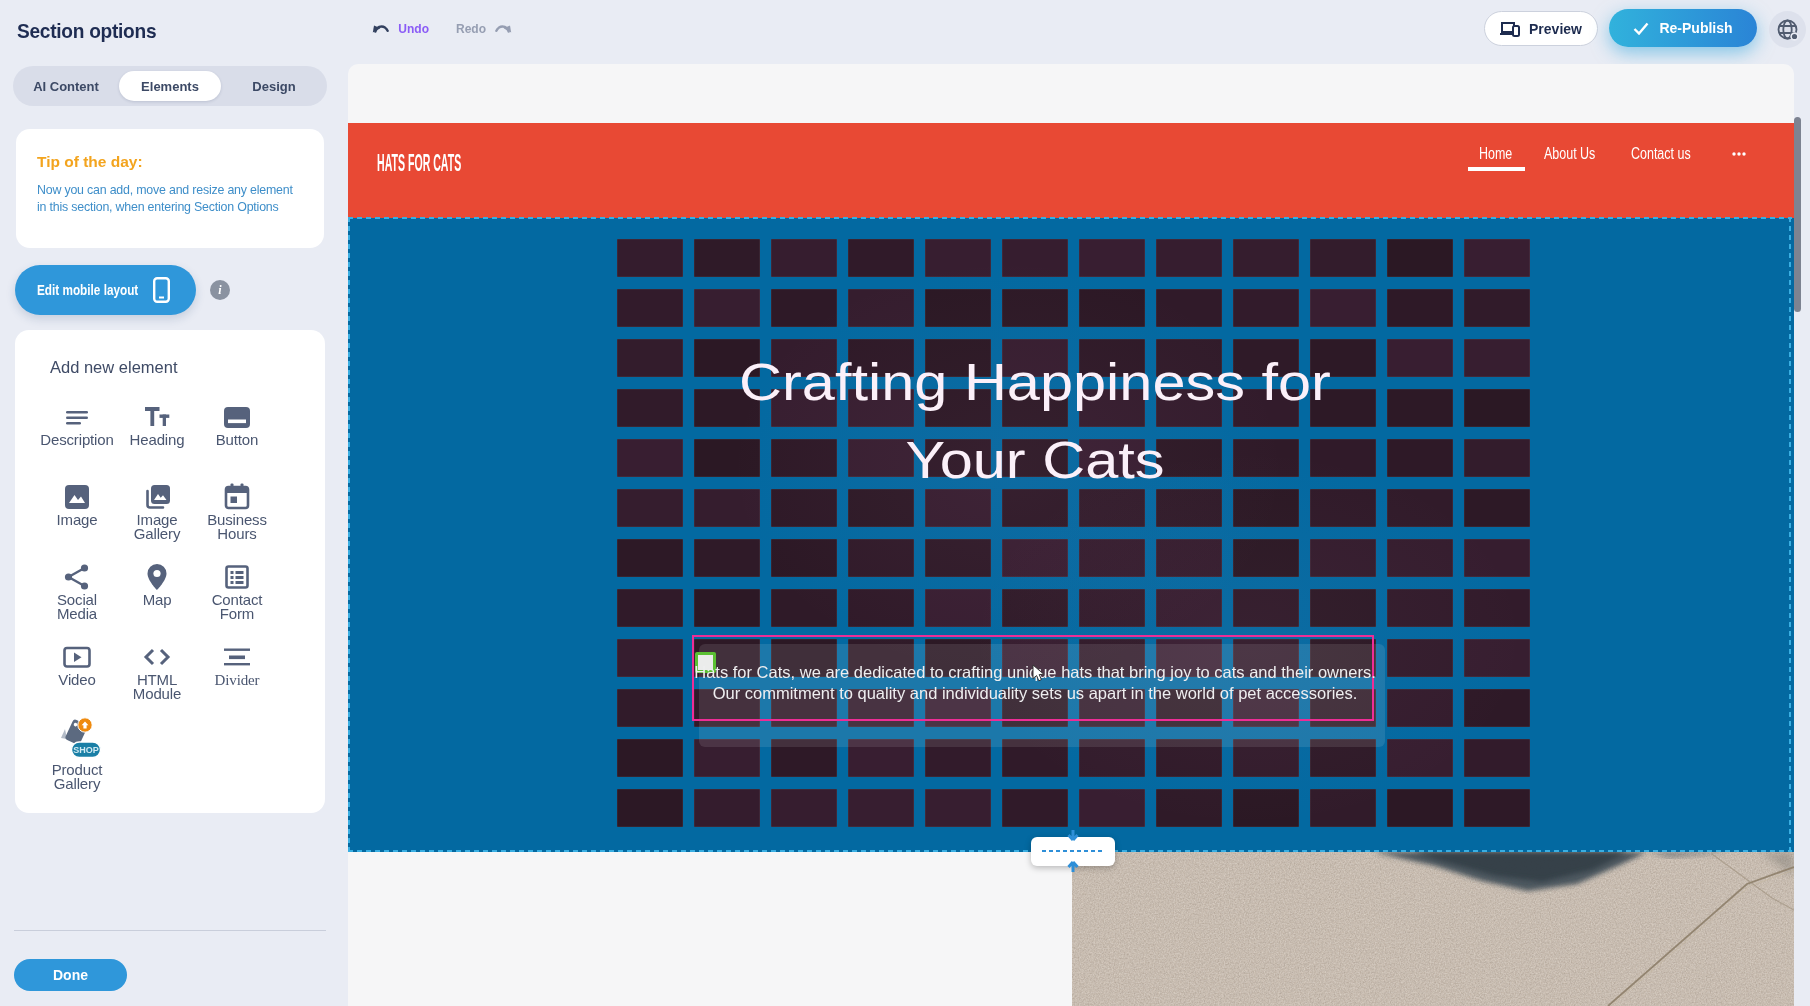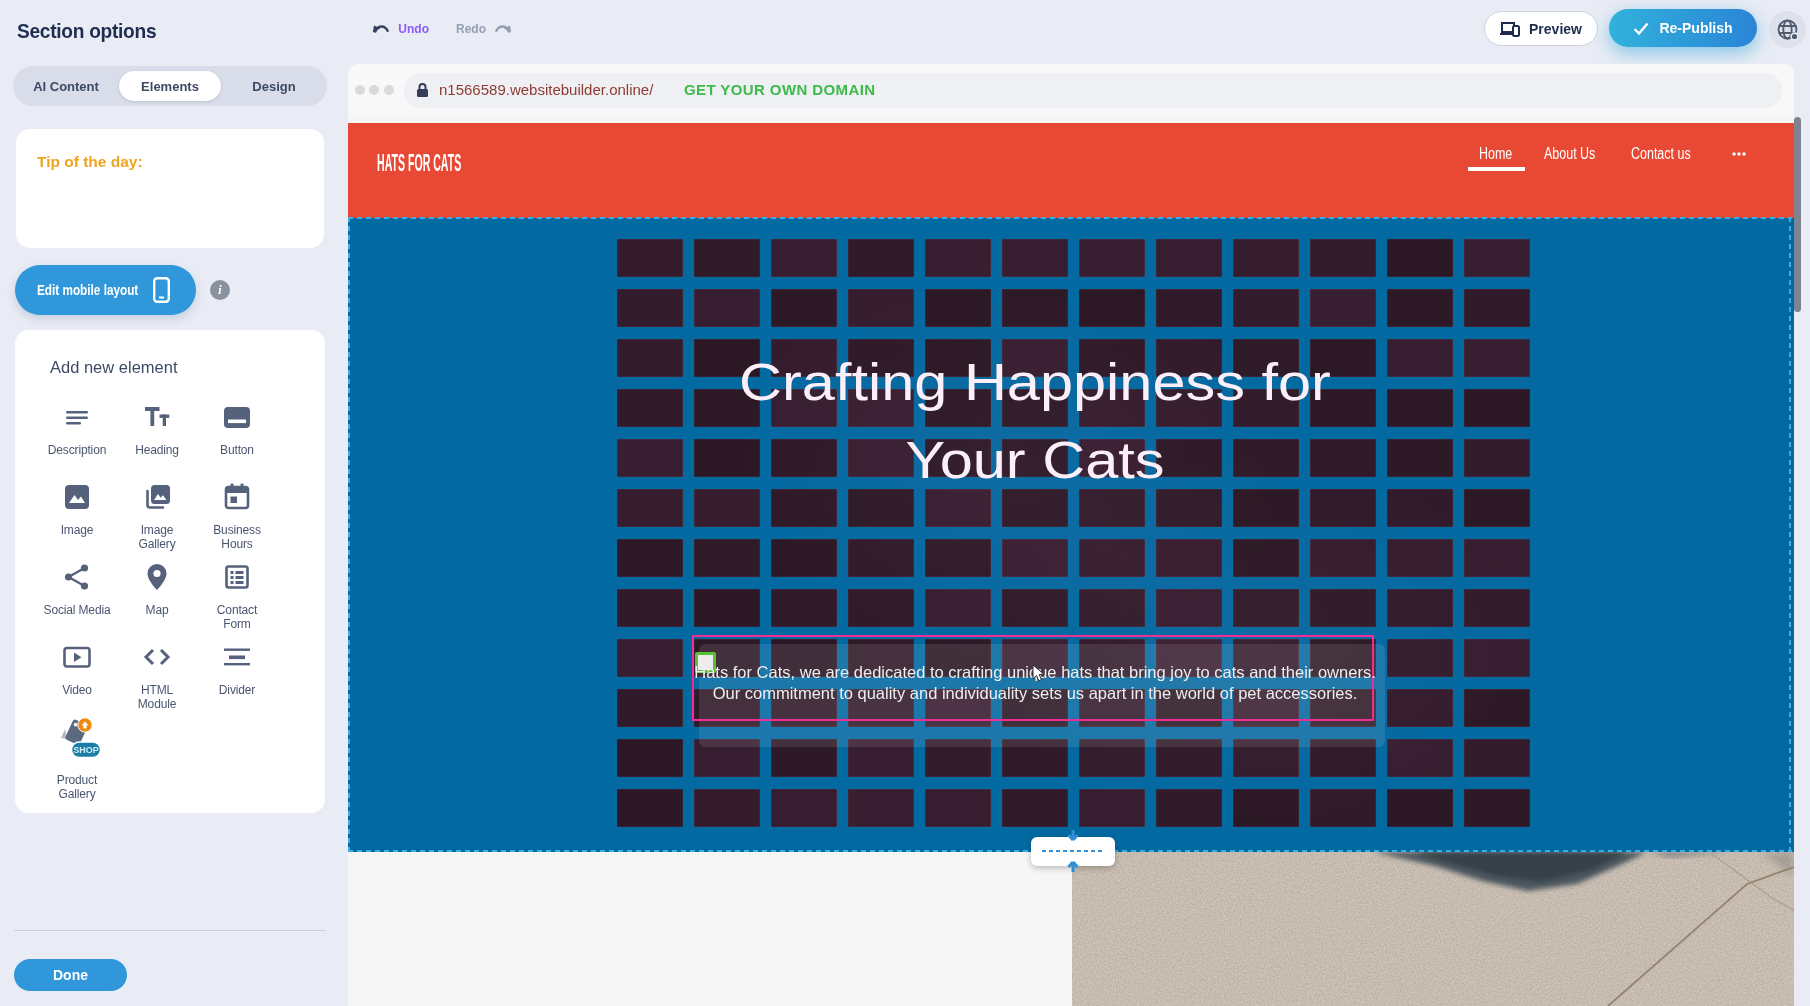--- a/index.html
+++ b/index.html
@@ -20,21 +20,21 @@
   #tabbar .tab { position:absolute; top:0; height:40px; display:flex; align-items:center; justify-content:center; font-size:13px; font-weight:bold; color:#3c4965; }
   #tabElements { left:106px; top:5px !important; width:102px; height:30px !important; background:#fff; border-radius:15px; box-shadow:0 1px 3px rgba(30,40,80,0.15); }
   #tipcard { left:16px; top:129px; width:308px; height:119px; background:#fff; border-radius:14px; }
   #tipcard h3 { position:absolute; left:21px; top:24px; font-size:15.5px; color:#f3a41e; }
   #tipcard p { position:absolute; left:21px; top:53px; font-size:12.4px; line-height:16.5px; color:#3e8ec9; letter-spacing:-0.2px; }
   #editmob { left:15px; top:265px; width:181px; height:50px; border-radius:25px; background:#2f97da; color:#fff; font-size:14px; font-weight:bold; display:flex; align-items:center; box-shadow:0 4px 10px rgba(40,70,120,0.18); }
   #infoDot { left:210px; top:280px; width:20px; height:20px; border-radius:50%; background:#8a92a0; color:#fff; font-size:12px; font-weight:bold; display:flex; align-items:center; justify-content:center; font-family:"Liberation Serif",serif; font-style:italic; }
   #elemcard { left:15px; top:330px; width:310px; height:483px; background:#fff; border-radius:14px; }
   #elemcard h2 { position:absolute; left:35px; top:28px; font-size:16.5px; font-weight:normal; color:#3f4b66; }
   .el { position:absolute; width:80px; text-align:center; }
-  .el .lbl { margin-top:10px; font-size:12px; line-height:14px; color:#4a5670; letter-spacing:-0.15px; }
+  .el .lbl { margin-top:0; font-size:15px; line-height:14px; color:#4a5670; letter-spacing:-0.15px; }
   .el svg { display:block; margin:0 auto; }
   #divline { left:14px; top:930px; width:312px; height:1px; background:#c9cedb; }
   #doneBtn { left:14px; top:959px; width:113px; height:32px; border-radius:16px; background:#2f97da; color:#fff; font-size:14px; font-weight:bold; display:flex; align-items:center; justify-content:center; }
 
   
   #canvas { left:348px; top:64px; width:1446px; height:942px; border-radius:10px 10px 0 0; overflow:hidden; background:#f6f6f7; }
   #chrome { position:absolute; left:0; top:0; width:1446px; height:51px; background:#f8f8f9; }
   .dot { position:absolute; top:21px; width:10px; height:10px; border-radius:50%; background:#d9d9de; }
   #urlpill { position:absolute; left:56px; top:9px; width:1378px; height:35px; background:#eff0f3; border-radius:17px; }
   #urltxt { position:absolute; left:91px; top:17px; font-size:15px; color:#8e3b33; }
@@ -118,20 +118,21 @@
   </div>
 
   <div class="abs" id="tabbar">
     <div class="tab" style="left:0; width:106px;">AI Content</div>
     <div class="tab" id="tabElements">Elements</div>
     <div class="tab" style="left:208px; width:106px;">Design</div>
   </div>
 
   <div class="abs" id="tipcard">
     <h3>Tip of the day:</h3>
+    <p>Now you can add, move and resize any element<br>in this section, when entering Section Options</p>
   </div>
 
   <div class="abs" id="editmob">
     <span style="margin-left:22px; transform:scaleX(0.84); transform-origin:left center; display:inline-block; white-space:nowrap;">Edit mobile layout</span>
     <svg width="17" height="26" viewBox="0 0 17 26" style="margin-left:-5px;">
       <rect x="1.2" y="1.2" width="14.6" height="23.6" rx="3" fill="none" stroke="#fff" stroke-width="2.4"></rect>
       <path d="M6 20.5 h5" stroke="#fff" stroke-width="2"></path>
     </svg>
   </div>
   <div class="abs" id="infoDot">i</div>
@@ -221,21 +222,21 @@
         <path d="M13 11.5 L20.5 16.2 L13 21 Z" fill="#56627c"></path>
       </svg>
       <div class="lbl">Video</div>
     </div>
     <div class="el" style="left:102px; top:311px;">
       <svg width="32" height="32" viewBox="0 0 32 32">
         <path d="M12 9 L5 16 L12 23 M20 9 L27 16 L20 23" stroke="#56627c" stroke-width="3" fill="none"></path>
       </svg>
       <div class="lbl">HTML<br>Module</div>
     </div>
-    <div class="el" style="left:182px; top:311px;">
+    <div class="el" style="left:182px; top:311px;font-family:Liberation Serif, serif;">
       <svg width="32" height="32" viewBox="0 0 32 32">
         <rect x="3" y="7.5" width="26" height="2.4" fill="#56627c"></rect>
         <rect x="8" y="14.5" width="16" height="3.6" fill="#56627c"></rect>
         <rect x="3" y="22" width="26" height="2.4" fill="#56627c"></rect>
       </svg>
       <div class="lbl">Divider</div>
     </div>
     <div class="el" style="left:22px; top:387px;">
       <svg width="50" height="46" viewBox="0 0 50 46">
         <path d="M9 21 L13 12 L15 22 Z" fill="#b4bcc8"></path>
@@ -250,32 +251,20 @@
         <text x="34" y="36" font-family="Liberation Sans,sans-serif" font-size="9" font-weight="bold" fill="#cfe9f2" text-anchor="middle">SHOP</text>
       </svg>
       <div class="lbl">Product<br>Gallery</div>
     </div>
   </div>
 
   <div class="abs" id="divline"></div>
   <div class="abs" id="doneBtn">Done</div>
 
   <div class="abs" id="canvas">
-    <div id="chrome">
-      <div class="dot" style="left:7px;"></div>
-      <div class="dot" style="left:21px;"></div>
-      <div class="dot" style="left:36px;"></div>
-      <div id="urlpill"></div>
-      <svg width="13" height="16" viewBox="0 0 13 16" style="position:absolute;left:68px;top:18px;">
-        <rect x="1" y="7" width="11" height="8" rx="1.5" fill="#333f58"></rect>
-        <path d="M3.5 7 V5 a3 3 0 0 1 6 0 V7" stroke="#333f58" stroke-width="2" fill="none"></path>
-      </svg>
-      <div id="urltxt">n1566589.websitebuilder.online/</div>
-      <div id="getdomain">GET YOUR OWN DOMAIN</div>
-    </div>
     <div id="redhdr">
       <div id="logo">HATS FOR CATS</div>
       <div class="nav" style="left:1131px;">Home</div>
       <div id="homeline"></div>
       <div class="nav" style="left:1196px;">About Us</div>
       <div class="nav" style="left:1283px;">Contact us</div>
       <svg style="position:absolute;left:1384px;top:28px;" width="14" height="6" viewBox="0 0 14 6">
         <circle cx="2" cy="3" r="1.7" fill="#fff"></circle>
         <circle cx="7" cy="3" r="1.7" fill="#fff"></circle>
         <circle cx="12" cy="3" r="1.7" fill="#fff"></circle>

